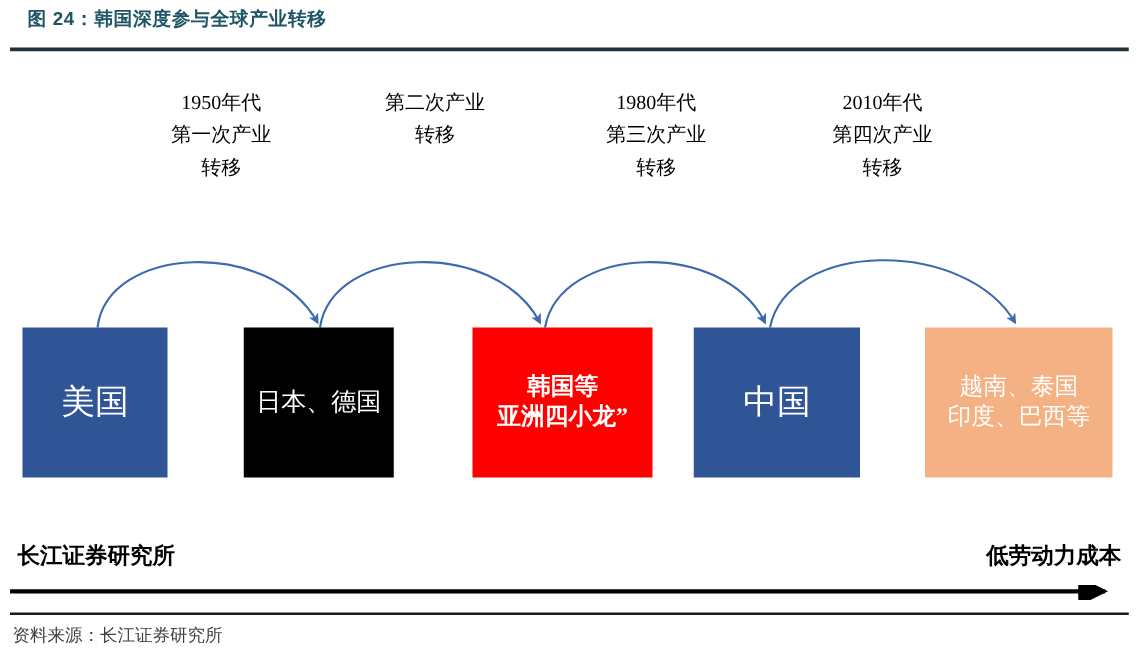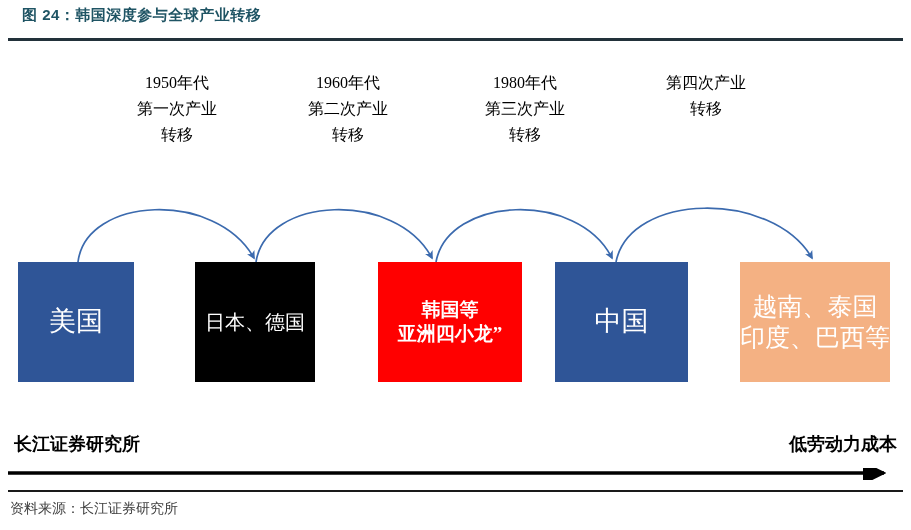--- a/index.html
+++ b/index.html
@@ -87,21 +87,21 @@
   #box-usa    { left: 18px;  width: 116px; background: #2F5597; }
   #box-jp-de  { left: 195px; width: 120px; background: #F4B183; }
   #box-korea  { left: 362px; width: 144px; background: #FF0000; }
   #box-china  { left: 555px; width: 133px; background: #2F5597; }
   #box-emerg  { left: 740px; width: 150px; background: #F4B183; }
 
   #box-usa   .box-text { font-size: 27px; }
   #box-jp-de .box-text { font-size: 20px; }
   #box-korea .box-text { font-size: 19px; font-weight: bold; }
   #box-china .box-text { font-size: 27px; }
-  #box-emerg .box-text { font-size: 25px; }
+  #box-emerg .box-text { font-size: 19px; }
 
   
   .cost-label {
     position: absolute;
     top: 432px;
     font-size: 18px;
     font-weight: bold;
     color: #000000;
     font-family: "Liberation Serif", "DejaVu Serif", serif;
     white-space: nowrap;
@@ -141,30 +141,30 @@
 
 <div id="figure-title" style="color: rgb(31, 84, 100); margin-left: 12px;">图 24：韩国深度参与全球产业转移</div>
 <div id="title-rule"></div>
 
 <div class="phase-caption" id="phase-0">
   <span class="era">1950年代</span>
   <span class="wave">第一次产业</span>
   <span class="move">转移</span>
 </div>
 <div class="phase-caption" id="phase-1">
-  <span class="era">1960年代</span>
   <span class="wave">第二次产业</span>
   <span class="move">转移</span>
 </div>
 <div class="phase-caption" id="phase-2">
   <span class="era">1980年代</span>
   <span class="wave">第三次产业</span>
   <span class="move">转移</span>
 </div>
 <div class="phase-caption" id="phase-3">
+  <span class="era">2010年代</span>
   <span class="wave">第四次产业</span>
   <span class="move">转移</span>
 </div>
 
 <svg id="arc-layer" viewBox="0 0 911 530" xmlns="http://www.w3.org/2000/svg">
   <defs>
     <marker id="arc-head" viewBox="0 0 10 10" refX="8" refY="5" markerWidth="5" markerHeight="5" orient="auto-start-reverse">
       <path d="M 0 0 L 10 5 L 0 10 L 2.6 5 z" fill="#3B6AAE"></path>
     </marker>
   </defs>

